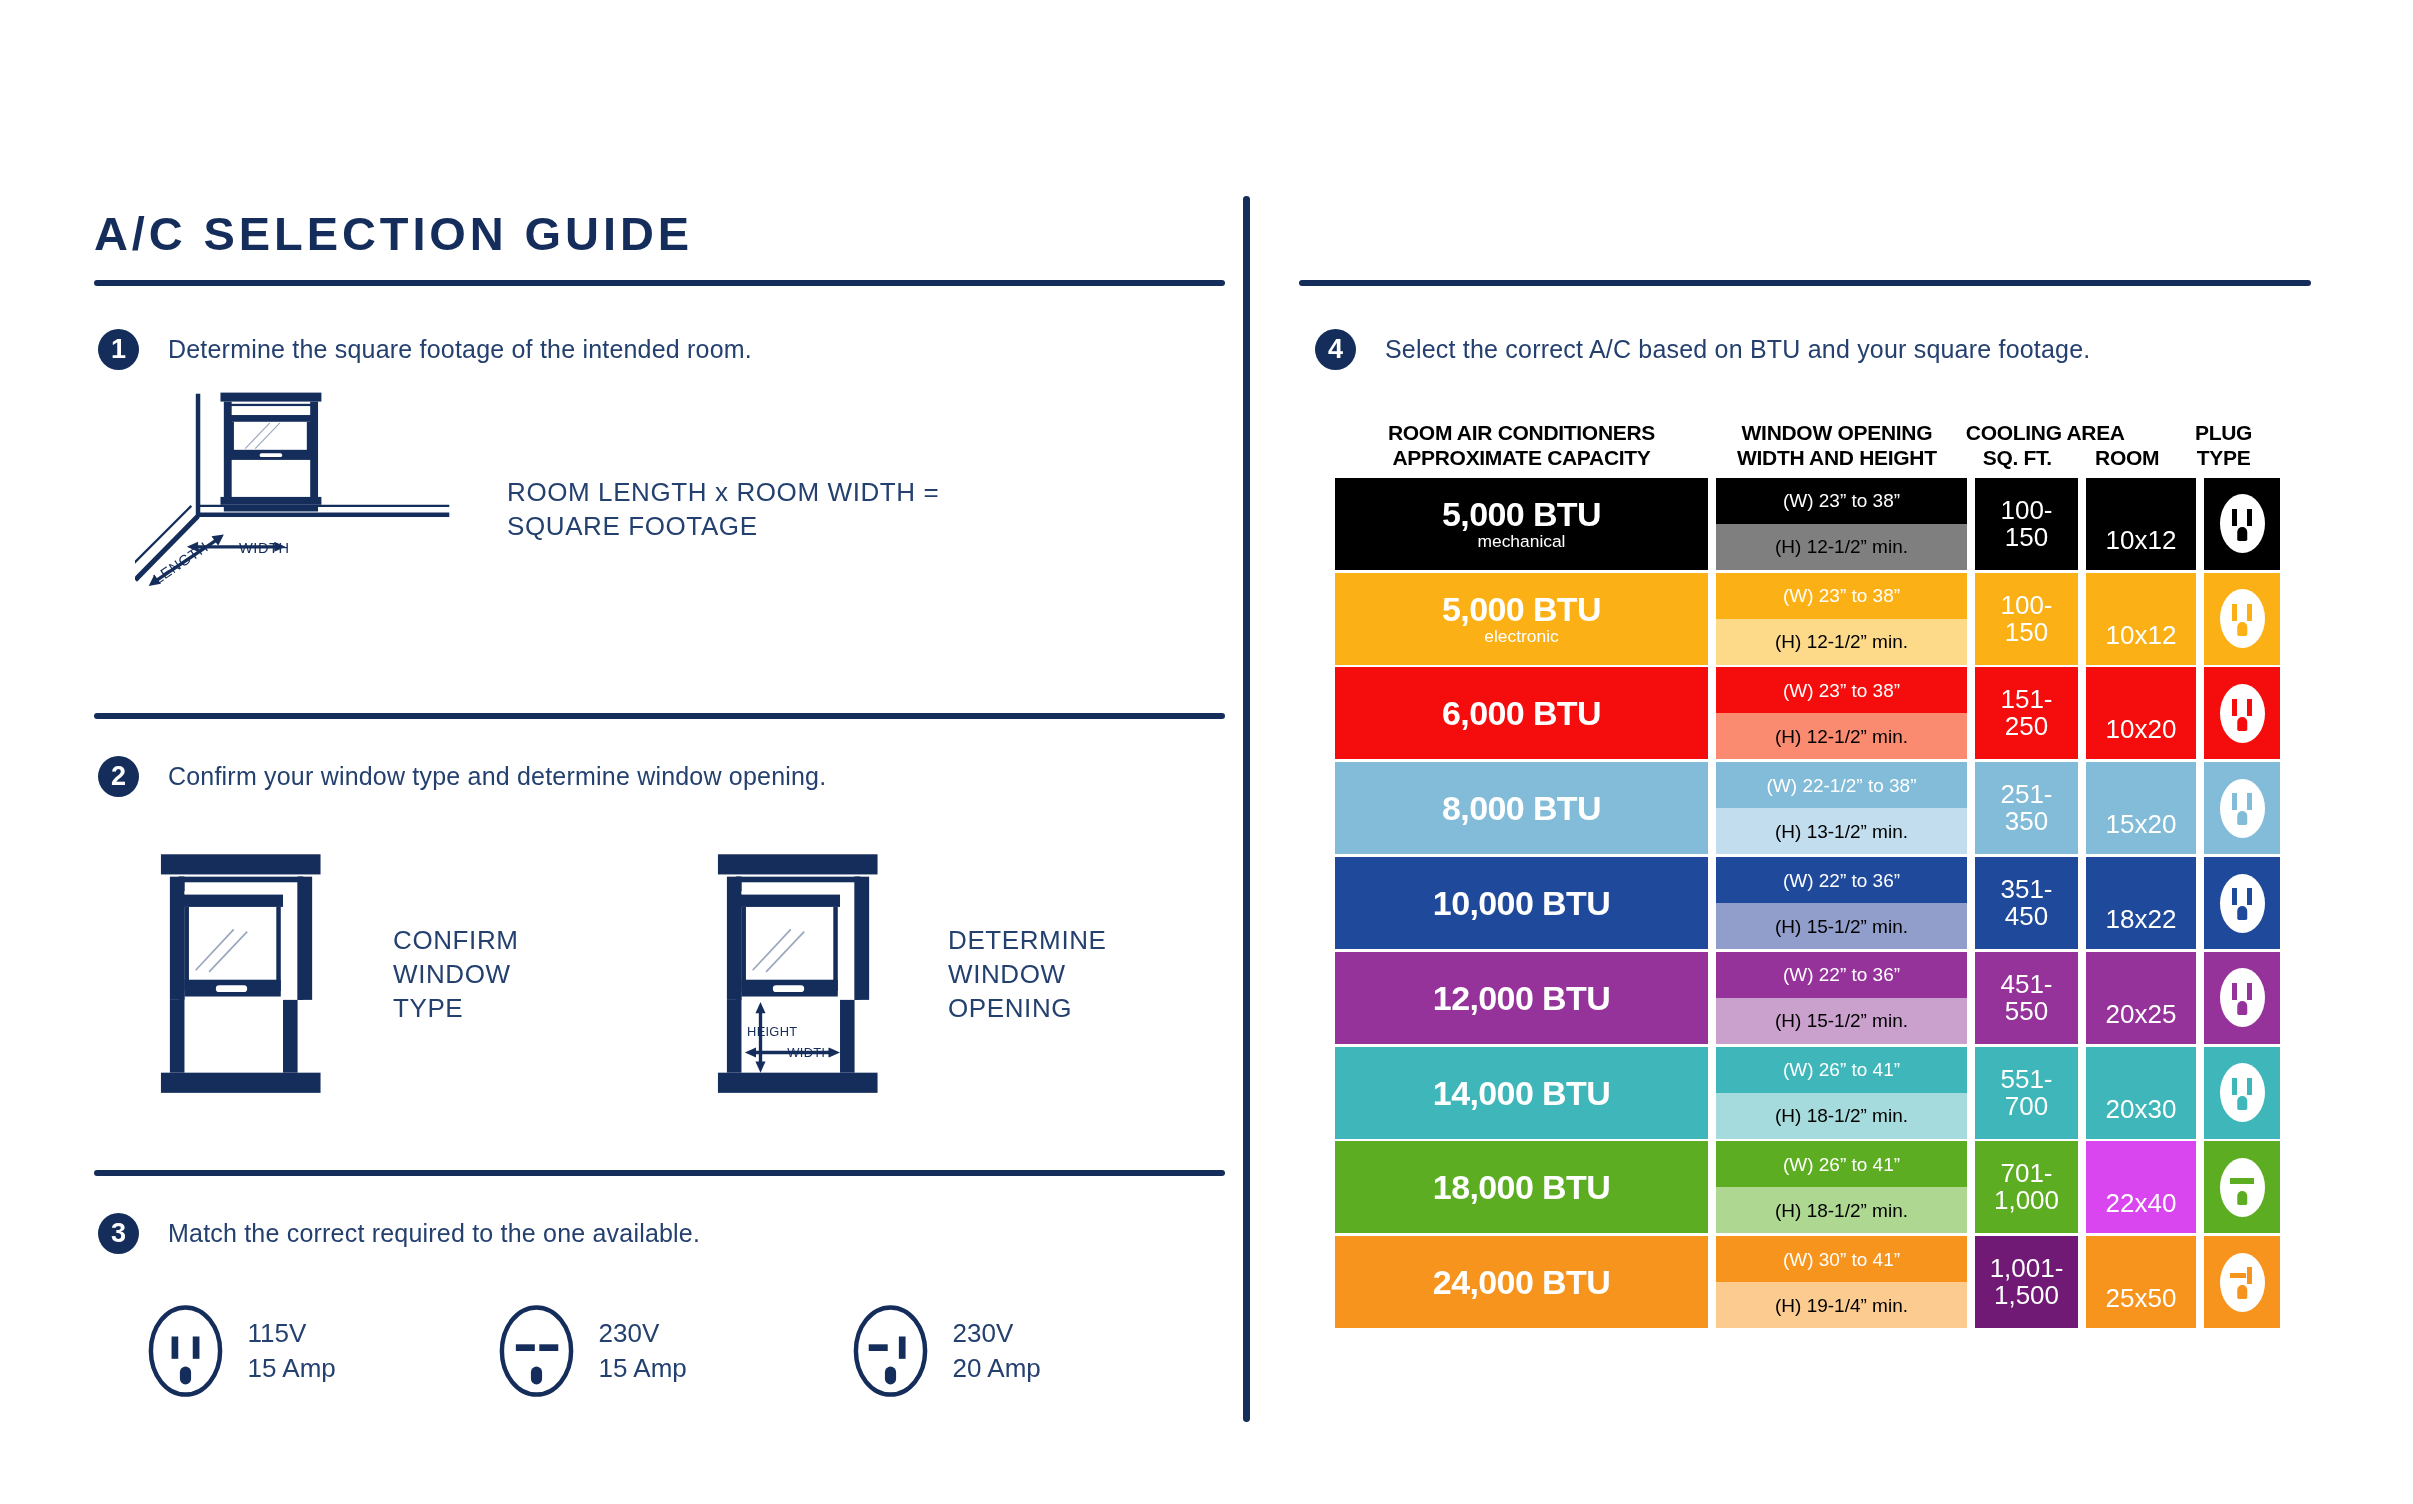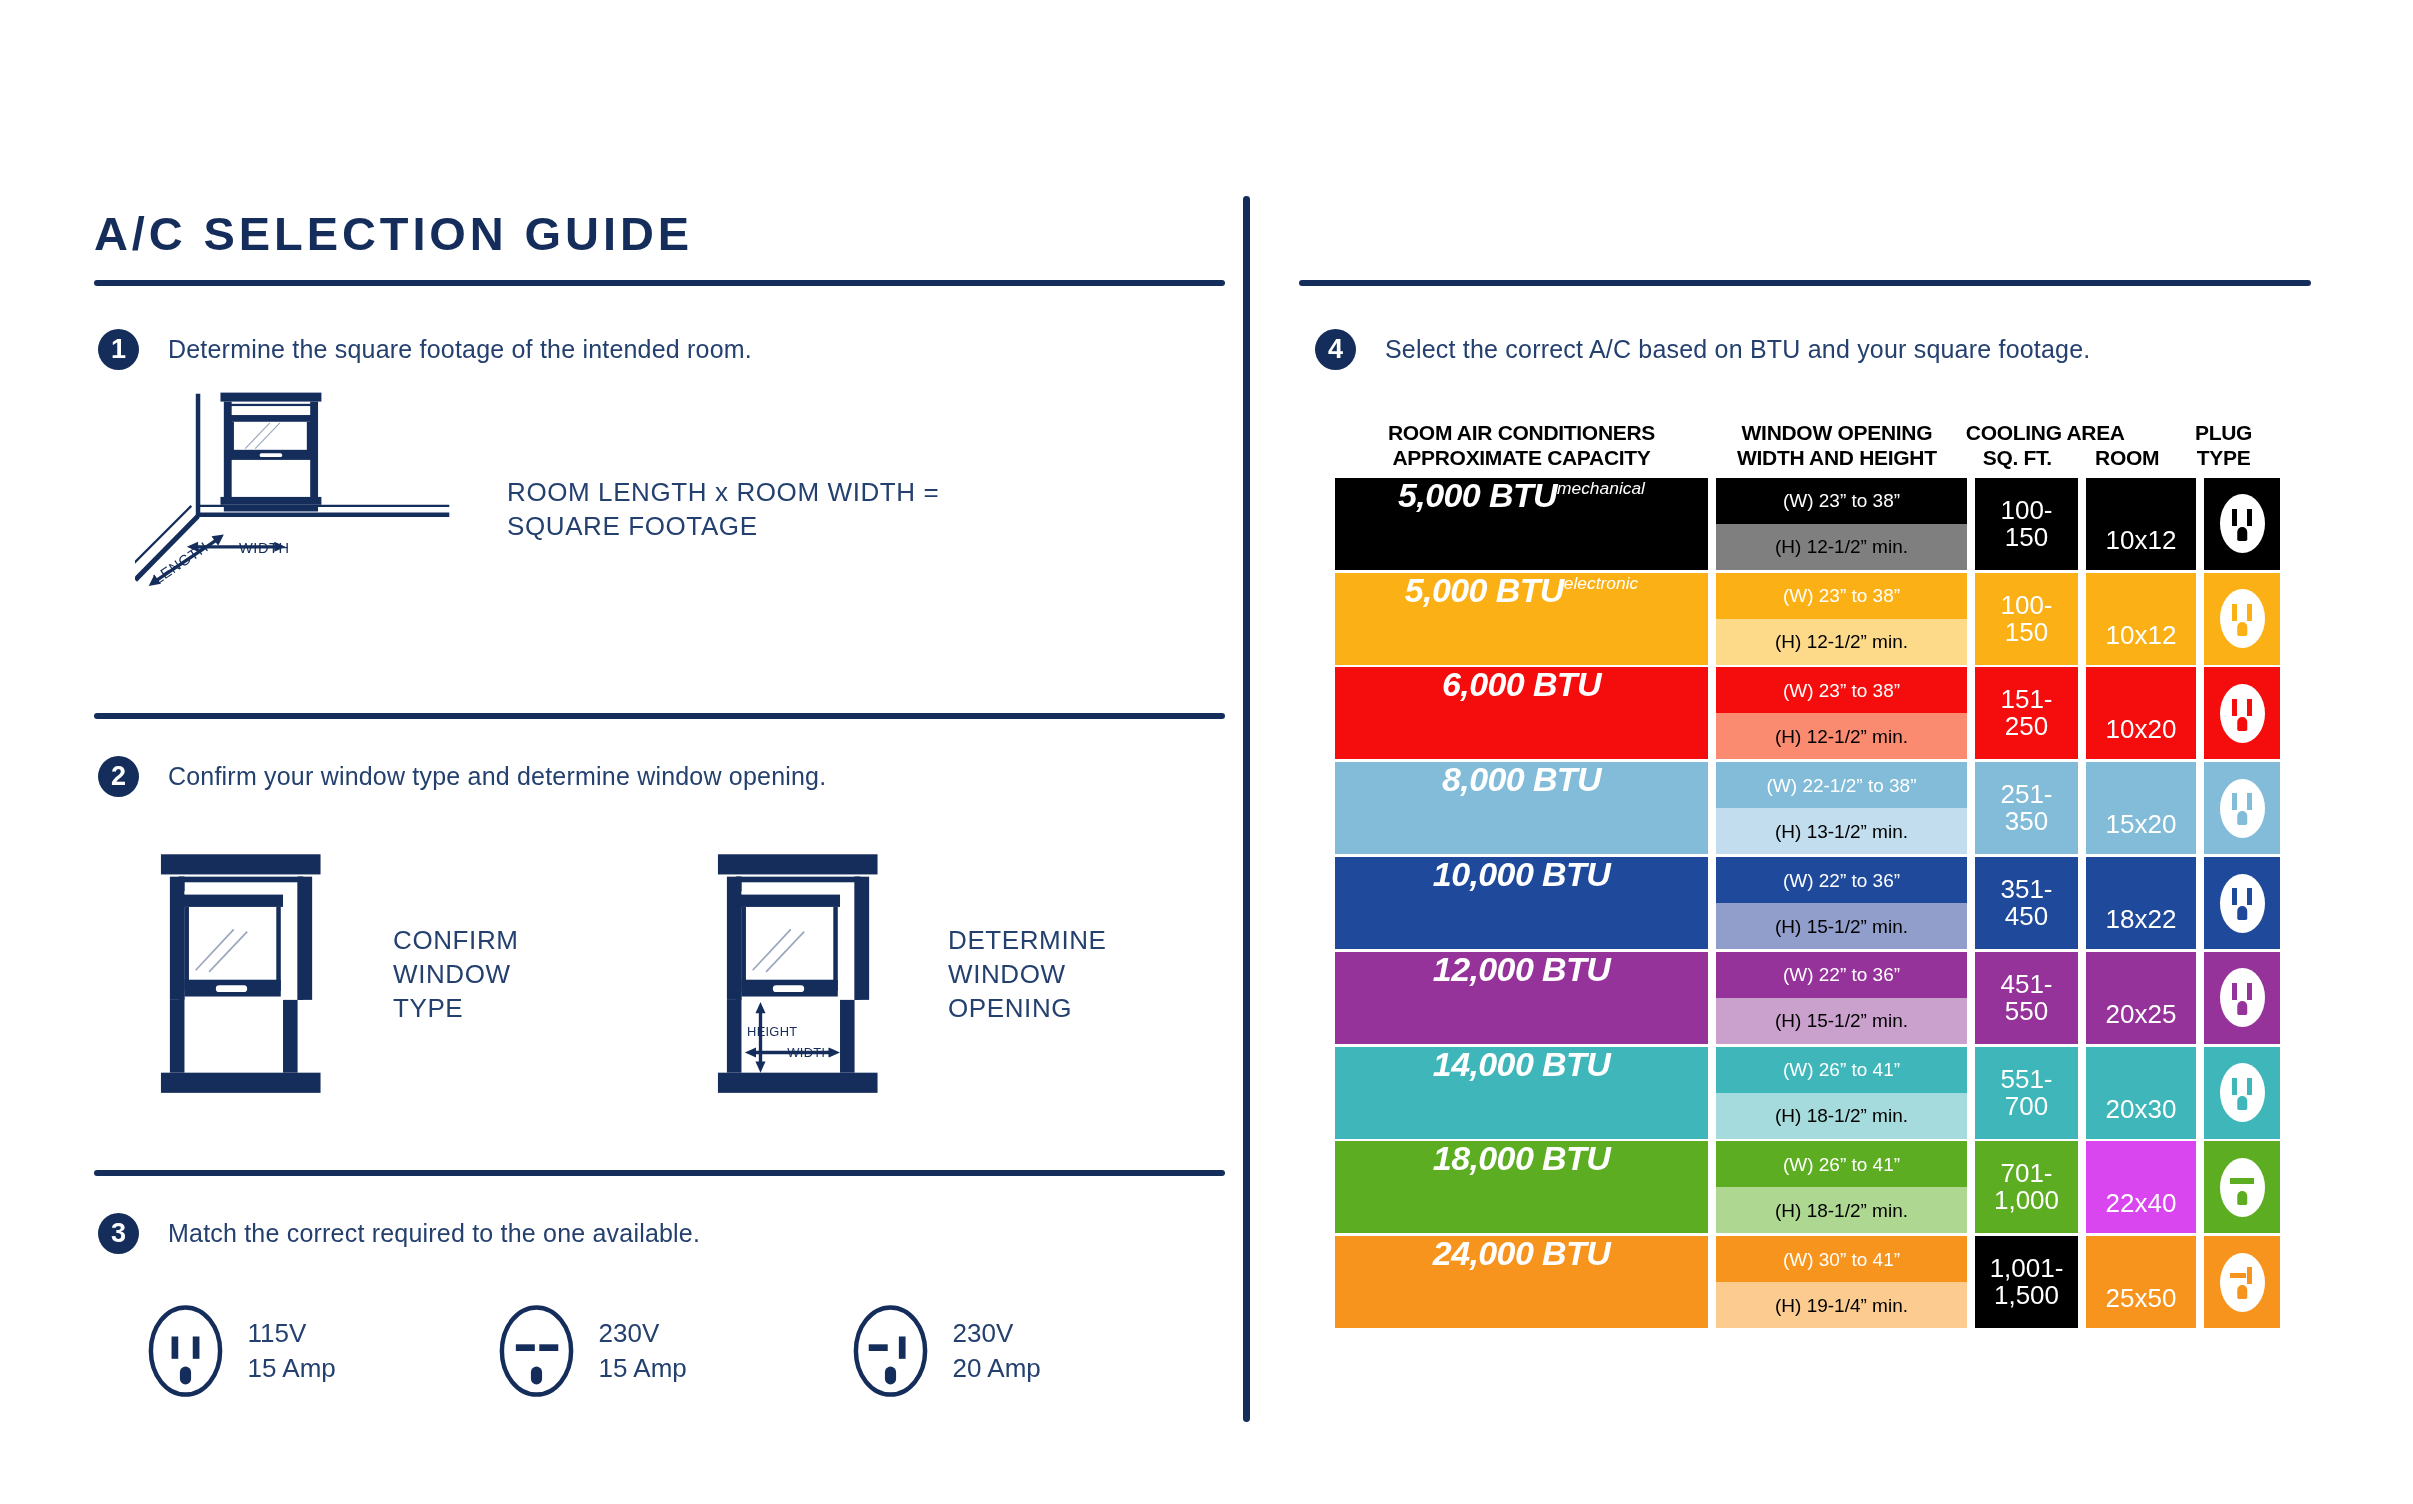--- a/index.html
+++ b/index.html
@@ -87,21 +87,21 @@
   .col-room { width: 110px; }
   .col-plug { width: 76px; }
 
   #tbody { margin-top: 7.3px; }
   .trow { display: flex; height: 92px; margin-bottom: 2.8px; }
   .trow:last-child { margin-bottom: 0; }
 
   .cell { position: relative; overflow: hidden; }
   .cell + .cell { margin-left: 8px; }
 
-  .c-cap { display: flex; flex-direction: row; align-items: flex-start; justify-content: center; font-style: italic; }
+  .c-cap { display: flex; flex-direction: column; align-items: center; justify-content: center; }
   .btu { font-size: 34px; font-weight: 700; color: #ffffff; letter-spacing: -0.6px; line-height: 1; }
   .btu-sub { font-size: 17.4px; font-weight: 400; color: #ffffff; margin-top: 2.2px; line-height: 1; }
 
   .c-win { display: flex; flex-direction: column; }
   .win-w, .win-h { height: 50%; display: flex; align-items: center; justify-content: center;
                    font-size: 19px; line-height: 1; white-space: nowrap; }
   .win-w { color: #ffffff; }
   .win-h { color: #000000; }
 
   .c-sqft { display: flex; align-items: center; justify-content: center; }
@@ -535,21 +535,21 @@
           </div>
         </div>
         <div class="trow">
           <div class="cell c-cap col-cap" style="background: rgb(247, 148, 30);">
             <div class="btu">24,000 BTU</div>
           </div>
           <div class="cell c-win col-win">
             <div class="win-w" style="background: rgb(247, 148, 30);">(W) 30” to 41”</div>
             <div class="win-h" style="background: rgb(251, 203, 144);">(H) 19-1/4” min.</div>
           </div>
-          <div class="cell c-sqft col-sqft" style="background: #000000;">
+          <div class="cell c-sqft col-sqft" style="background: #701a75;">
             <div class="sqft-txt">
               <div>1,001-</div>
               <div>1,500</div>
             </div>
           </div>
           <div class="cell c-room col-room" style="background: rgb(247, 148, 30);">
             <div class="room-txt">25x50</div>
           </div>
           <div class="cell c-plug col-plug" style="background: rgb(247, 148, 30);">
             <div class="plug-face">

